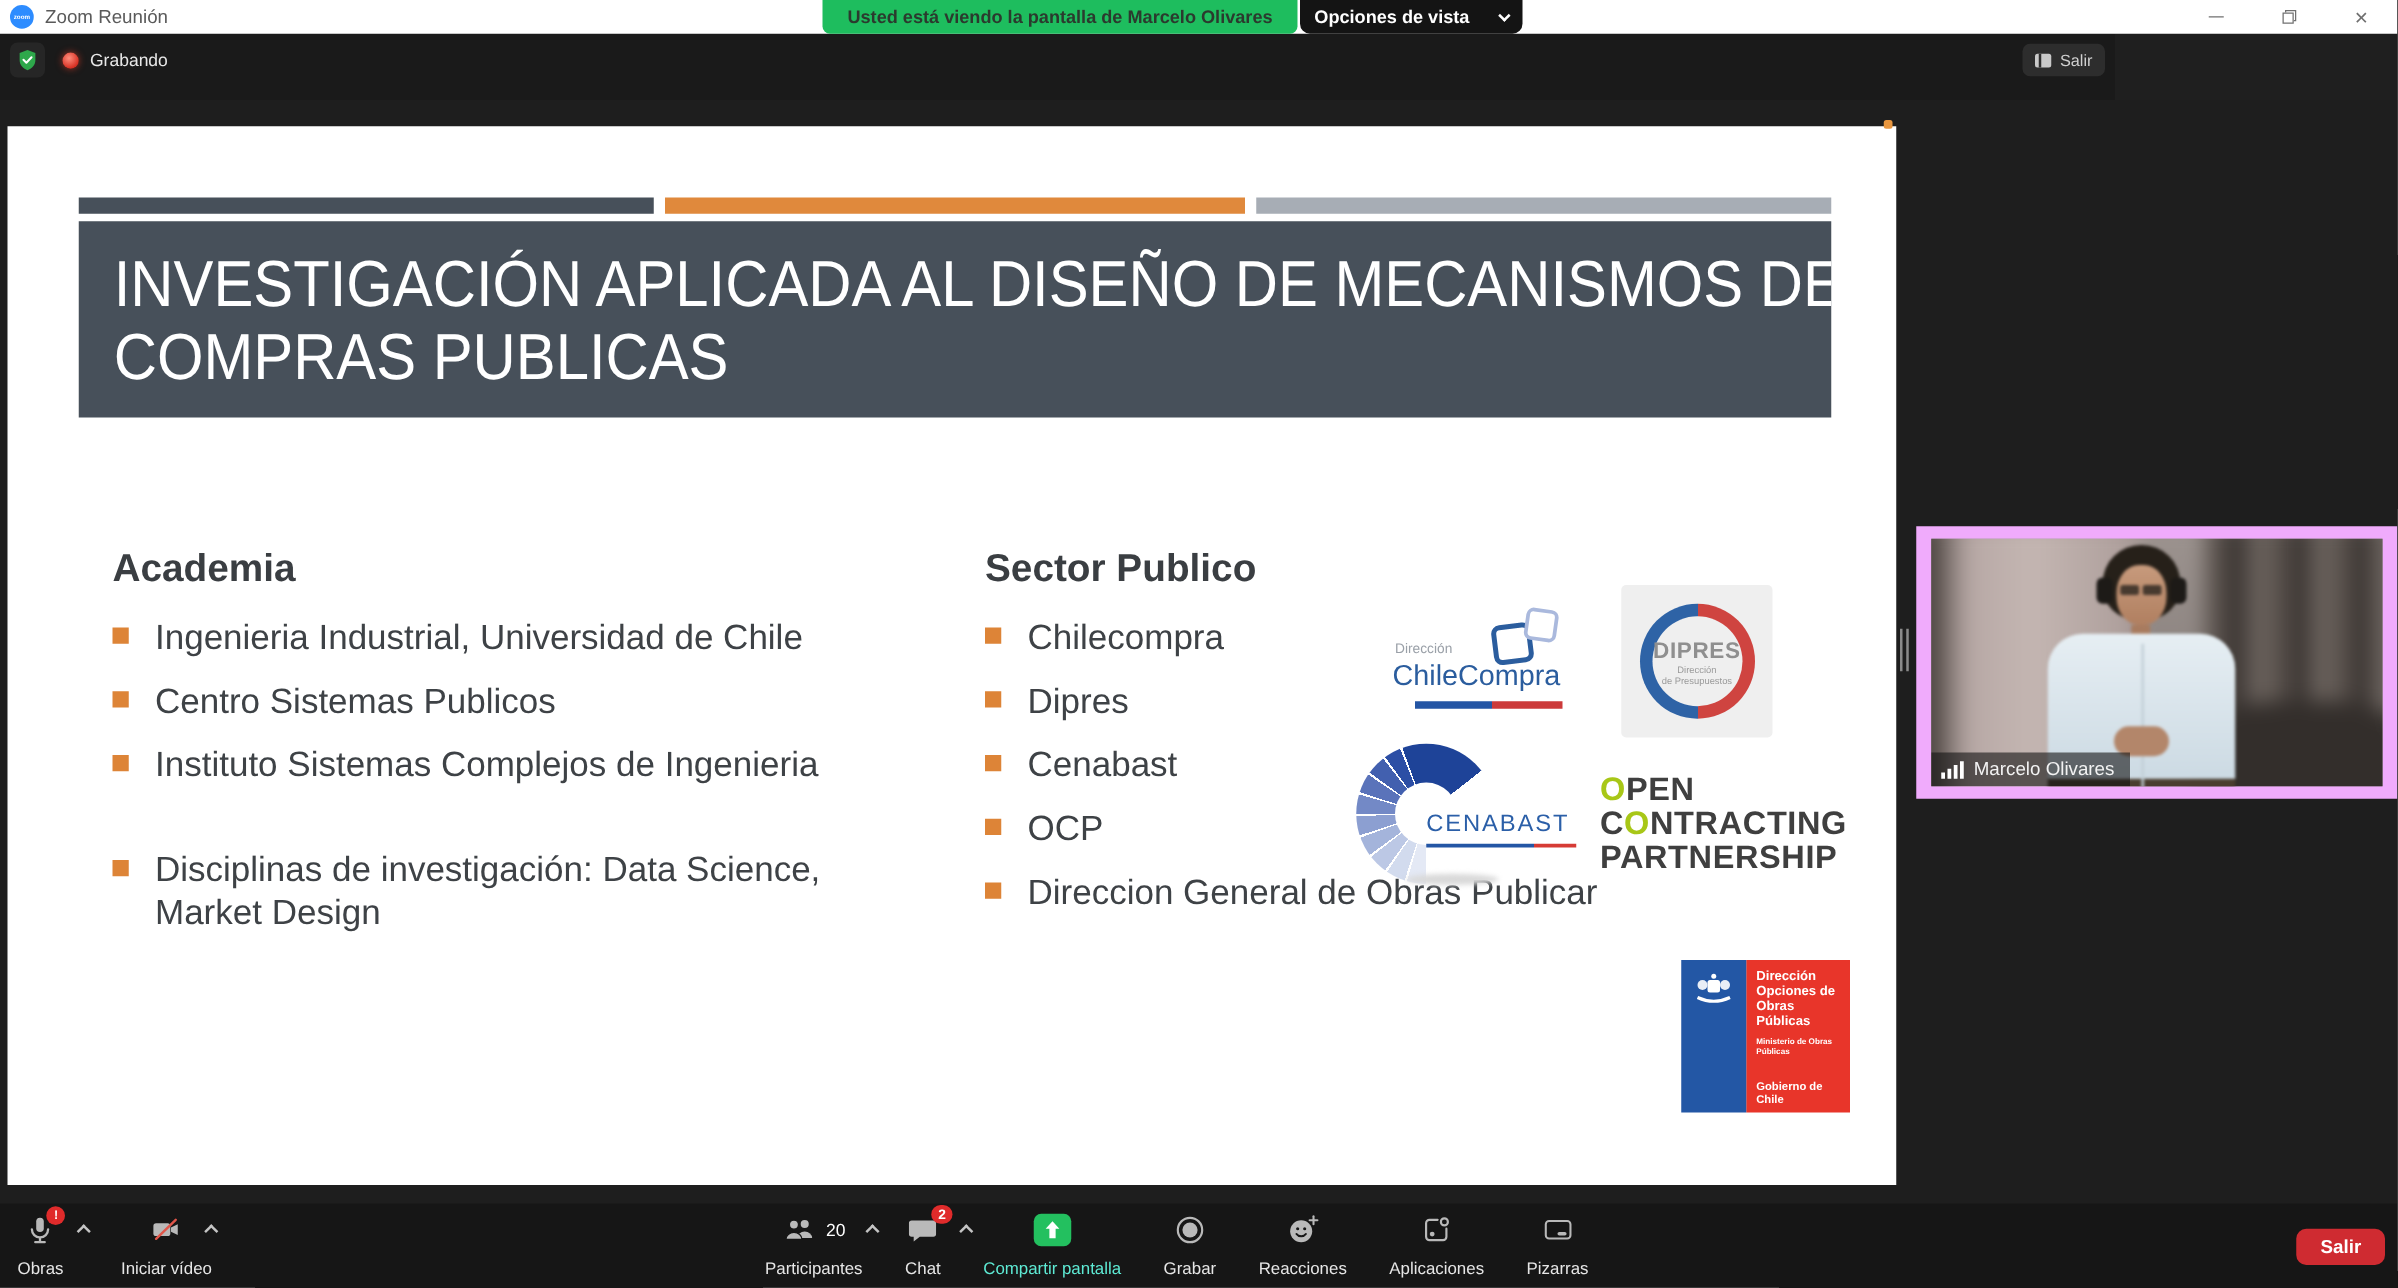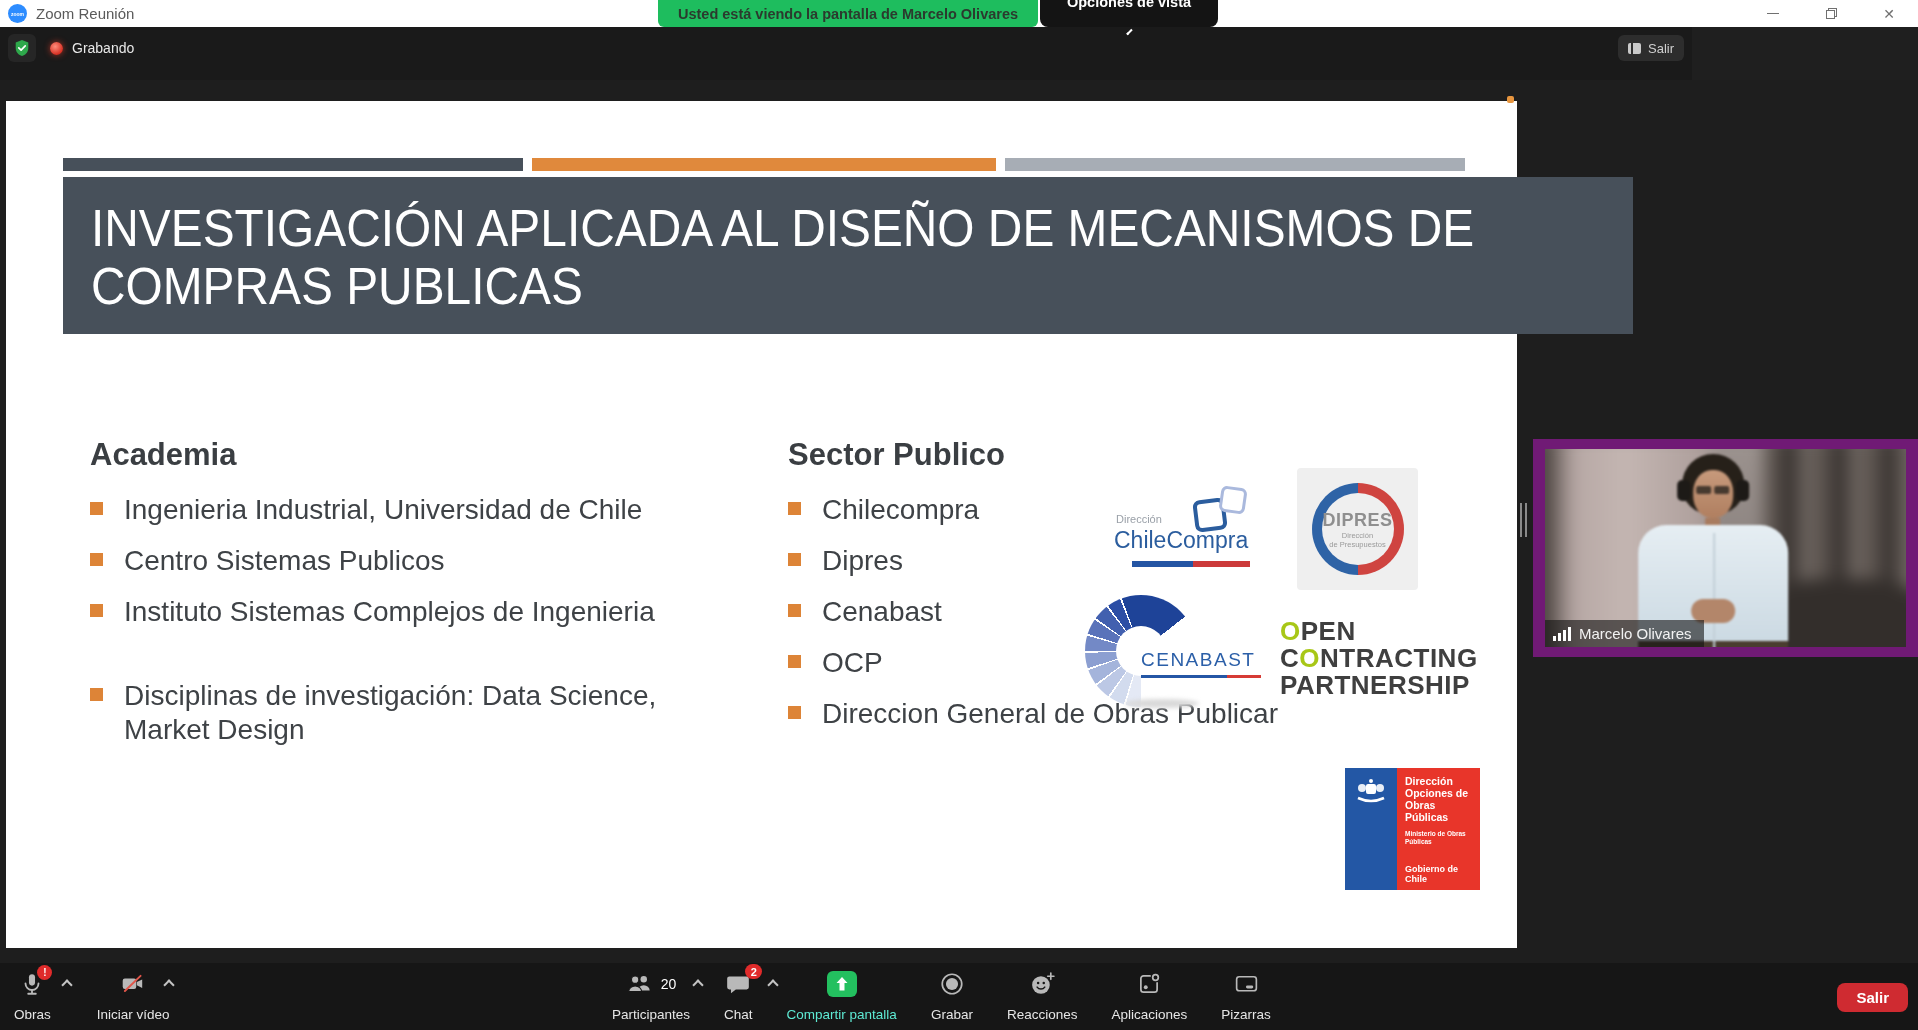--- a/index.html
+++ b/index.html
@@ -6,21 +6,21 @@
   html,body { width:1918px; height:1030px; background:#111; font-family:"Liberation Sans", sans-serif; }
   .window { position:relative; width:1918px; height:1030px; overflow:hidden; background:#1f1f1f;padding-left:40px; }
 
   
   .titlebar { position:absolute; left:0; top:0; width:1918px; height:27px; background:#ffffff; z-index:30; }
   .tb-app { position:absolute; left:8px; top:4px; display:flex; align-items:center; gap:9px; }
   .zoom-logo { width:19px; height:19px; border-radius:50%; background:#2d8cff; color:#fff; font-size:5px; font-weight:bold; display:flex; align-items:center; justify-content:center; }
   .app-title { font-size:15px; color:#5a5a5a; }
   .accent-strip { position:absolute; left:810px; top:0; width:85px; height:3px; background:#2d8cff; }
   .share-banner { position:absolute; left:658px; top:0; width:380px; height:27px; background:#1ebd5e; border-radius:0 0 6px 6px; display:flex; align-items:center; justify-content:center; font-size:14.5px; font-weight:bold; color:#2b3a2e; }
-  .view-options { position:absolute; left:1040px; top:0; width:178px; height:27px; background:#141414; border-radius:0 0 8px 8px; display:flex; align-items:center; justify-content:center; gap:24px; color:#fff; font-size:14.5px; font-weight:bold; cursor:pointer;flex-direction:column; }
+  .view-options { position:absolute; left:1040px; top:0; width:178px; height:27px; background:#141414; border-radius:0 0 8px 8px; display:flex; align-items:center; justify-content:center; gap:24px; color:#fff; font-size:14.5px; font-weight:bold; cursor:pointer; }
   .chev-down { width:7px; height:7px; border-left:2px solid #fff; border-bottom:2px solid #fff; transform:rotate(-45deg); margin-top:-3px; }
   .win-controls { position:absolute; right:0; top:0; height:27px; display:flex; }
   .win-btn { width:58px; height:27px; display:flex; align-items:center; justify-content:center; color:#707070; font-size:14px; cursor:pointer; }
   .min-glyph { width:12px; height:0; border-top:1.6px solid #707070; }
   .restore-glyph { position:relative; width:11px; height:11px; }
   .restore-glyph .r1 { position:absolute; right:0; top:0; width:9px; height:9px; border:1.4px solid #707070; background:#fff; }
   .restore-glyph .r2 { position:absolute; left:0; bottom:0; width:9px; height:9px; border:1.4px solid #707070; background:#fff; }
 
   
   .meeting-header { position:absolute; left:0; top:27px; width:1692px; height:53px; background:#1a1a1a; z-index:20; }
@@ -35,21 +35,21 @@
   
   .main { position:absolute; left:0; top:80px; width:1918px; height:883px; background:#1e1e1e; }
 
   
   .slide { position:absolute; left:6px; top:21px; width:1511px; height:847px; background:#ffffff; }
   .orange-dot { position:absolute; top:-5px; right:3px; width:7px; height:7px; background:#e8963f; border-radius:2px; }
   .bar-row { position:absolute; left:0; top:57px; width:100%; height:13px; }
   .bar1 { position:absolute; left:57px; width:460px; height:13px; background:#47505a; }
   .bar2 { position:absolute; left:526px; width:464px; height:13px; background:#e0893c; }
   .bar3 { position:absolute; left:999px; width:460px; height:13px; background:#a7adb5; }
-  .title-box { position:absolute; left:57px; top:76px; width:1570px; height:157px; background:#47505a; color:#fff; padding:22px 0 0 28px; overflow:hidden; }
+  .title-box { position:absolute; left:57px; top:76px; width:1402px; height:157px; background:#47505a; color:#fff; padding:22px 0 0 28px; overflow:hidden; }
   .title-inner { transform:scaleX(0.92); transform-origin:left top; width:1520px; font-size:52px; line-height:58px; font-weight:400; letter-spacing:0px; }
   .title-inner span { display:block; }
 
   .col { position:absolute; top:336px; color:#3e4246; }
   .col-academia { left:84px; width:640px; }
   .col-sector { left:782px; width:600px; }
   .col h3 { font-size:31px; font-weight:bold; color:#3a3e42; margin:0 0 20px 0; }
   .col ul { list-style:none; }
   .col li { position:relative; padding-left:34px; font-size:28px; line-height:34px; margin-bottom:17px; }
   .col li .sq { position:absolute; left:0; top:9px; width:13px; height:13px; background:#dd8437; }
@@ -97,21 +97,21 @@
   .dgop-red { flex:1; background:#e8352a; color:#fff; padding:7px 6px 6px 8px; display:flex; flex-direction:column; }
   .dgop-main { font-size:10.5px; font-weight:bold; line-height:12px; }
   .dgop-min { font-size:6.5px; font-weight:bold; line-height:8px; margin-top:7px; }
   .dgop-gov { font-size:9px; font-weight:bold; margin-top:auto; }
 
   
   .divider-handle { position:absolute; left:1520px; top:423px; width:8px; height:34px; display:flex; gap:3px; cursor:col-resize; }
   .divider-handle i { display:block; width:2px; height:34px; background:#8a8a8a; }
 
   
-  .video-thumb { position:absolute; left:1533px; top:341px; width:385px; height:218px; background:#701a75; padding:10px 12px; cursor:pointer;margin-top:18px; }
+  .video-thumb { position:absolute; left:1533px; top:341px; width:385px; height:218px; background:#f0abfc; padding:10px 12px; cursor:pointer; }
   .scene { position:relative; width:100%; height:100%; background:#8f8a88; overflow:hidden; }
   .blur-layer { position:absolute; inset:-12px; filter:blur(8px); }
   .wall { position:absolute; left:0; top:0; width:48%; height:110%; background:linear-gradient(90deg,#413a36 0 5%, #b7a8a5 22%, #c4b6b2 50%, #a99a97 100%); }
   .shelf { position:absolute; right:0; top:0; width:40%; height:110%; background:repeating-linear-gradient(90deg,#5d5550 0 16px, #3c3633 16px 34px, #6a625d 34px 50px); }
   .mid-strip { position:absolute; left:46%; top:0; width:18%; height:110%; background:linear-gradient(#9c938f,#7b7370); }
   .dark-br { position:absolute; right:-5%; bottom:-12%; width:48%; height:48%; background:#332e2b; border-radius:40%; }
   .person { position:absolute; left:50%; top:5px; transform:translateX(-58%); width:160px; filter:blur(1.2px); }
   .hair { width:62px; height:60px; margin:0 auto; background:#262019; border-radius:50% 50% 44% 44%; position:relative; }
   .cup { position:absolute; top:26px; width:13px; height:21px; background:#1d1a17; border-radius:5px; }
   .cup-l { left:-5px; } .cup-r { right:-5px; }

